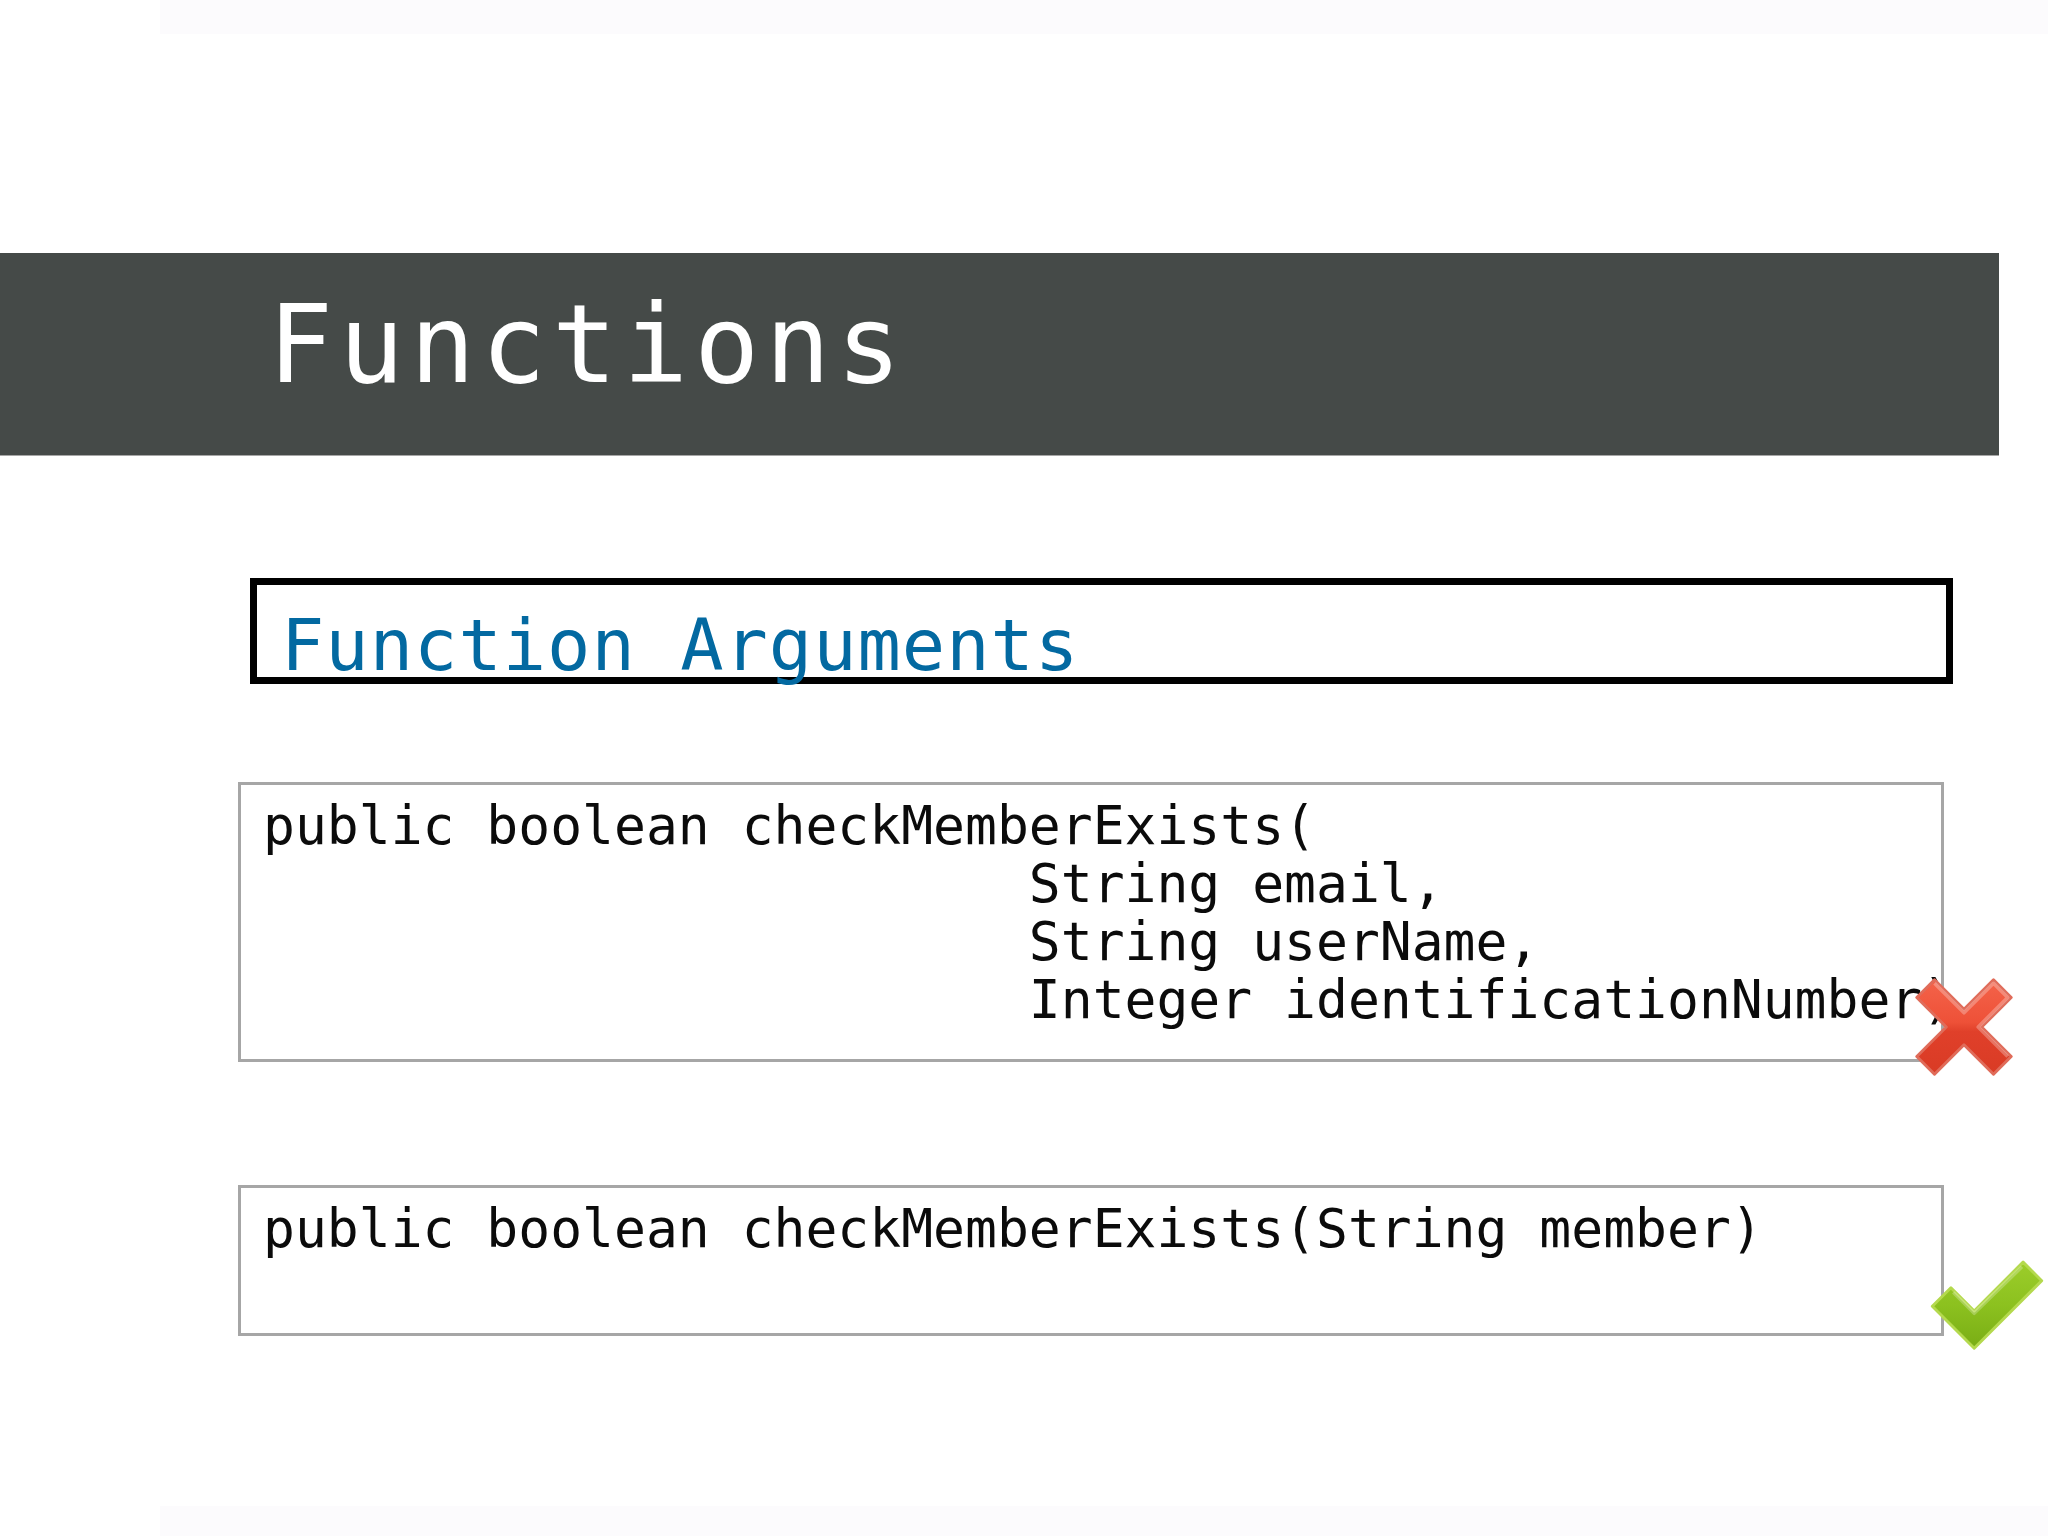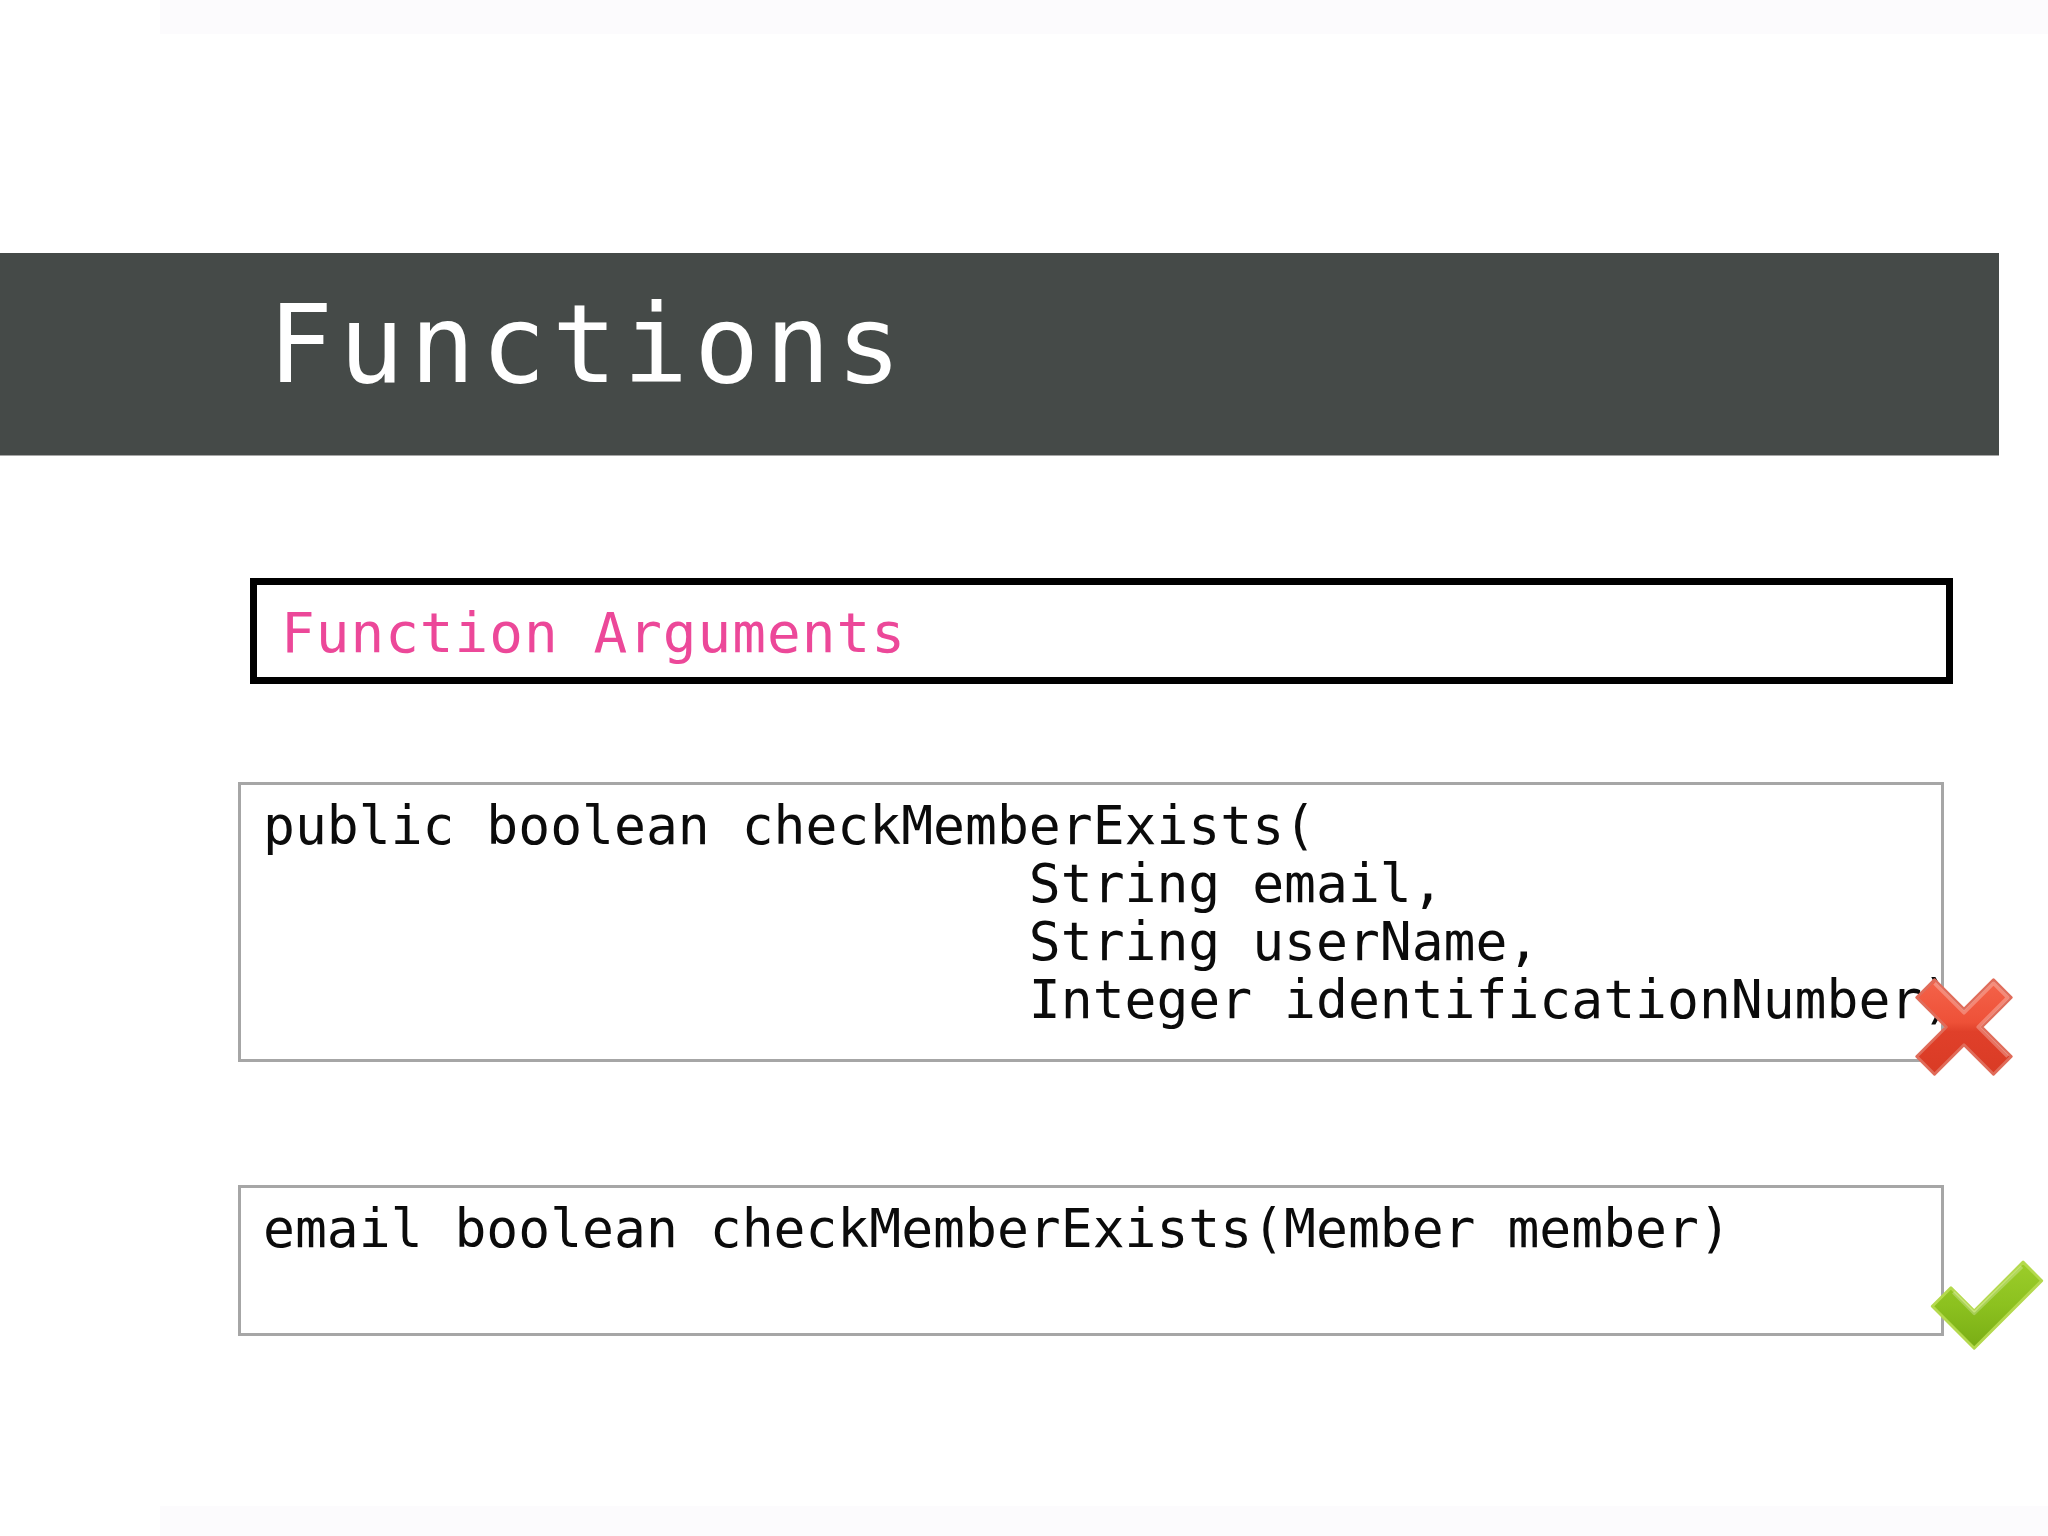--- a/index.html
+++ b/index.html
@@ -66,23 +66,23 @@
     height: 106px;
     border: 7px solid #000000;
     background: #ffffff;
     box-sizing: border-box;
   }
   #heading-text {
     position: absolute;
     left: 24px;
     top: 5px;
     font-family: "DejaVu Sans Mono", monospace;
-    font-size: 56px;
+    font-size: 72px;
     font-weight: 400;
-    color: #ec4899;
+    color: #0369a1;
     letter-spacing: 1px;
     white-space: pre;
     line-height: 1.55;
   }
 
   
   .code-box {
     position: absolute;
     left: 238px;
     width: 1706px;
@@ -146,21 +146,21 @@
         <stop offset="100%" stop-color="#d93b25"></stop>
       </linearGradient>
     </defs>
     <g>
       <path d="M25 10 L50 35 L75 10 L90 25 L65 50 L90 75 L75 90 L50 65 L25 90 L10 75 L35 50 L10 25 Z" fill="url(#gcross)" stroke="#e06c5a" stroke-width="2.5" stroke-linejoin="round"></path>
       <path d="M25 13 L50 38 L75 13 L87 25 L62 50 L87 75" fill="none" stroke="#ffffff" stroke-opacity="0.28" stroke-width="3" stroke-linejoin="round"></path>
     </g>
   </svg>
 
   <div class="code-box" id="code-box-2">
-    <div class="code-text">email boolean checkMemberExists(Member member)</div>
+    <div class="code-text">public boolean checkMemberExists(String member)</div>
   </div>
 
   <svg class="status-icon" id="icon-check" viewBox="0 0 110 100">
     <defs>
       <linearGradient id="gcheck" x1="0" y1="0" x2="0" y2="1">
         <stop offset="0%" stop-color="#9ccd2a"></stop>
         <stop offset="50%" stop-color="#8cc11f"></stop>
         <stop offset="100%" stop-color="#79ad15"></stop>
       </linearGradient>
     </defs>

